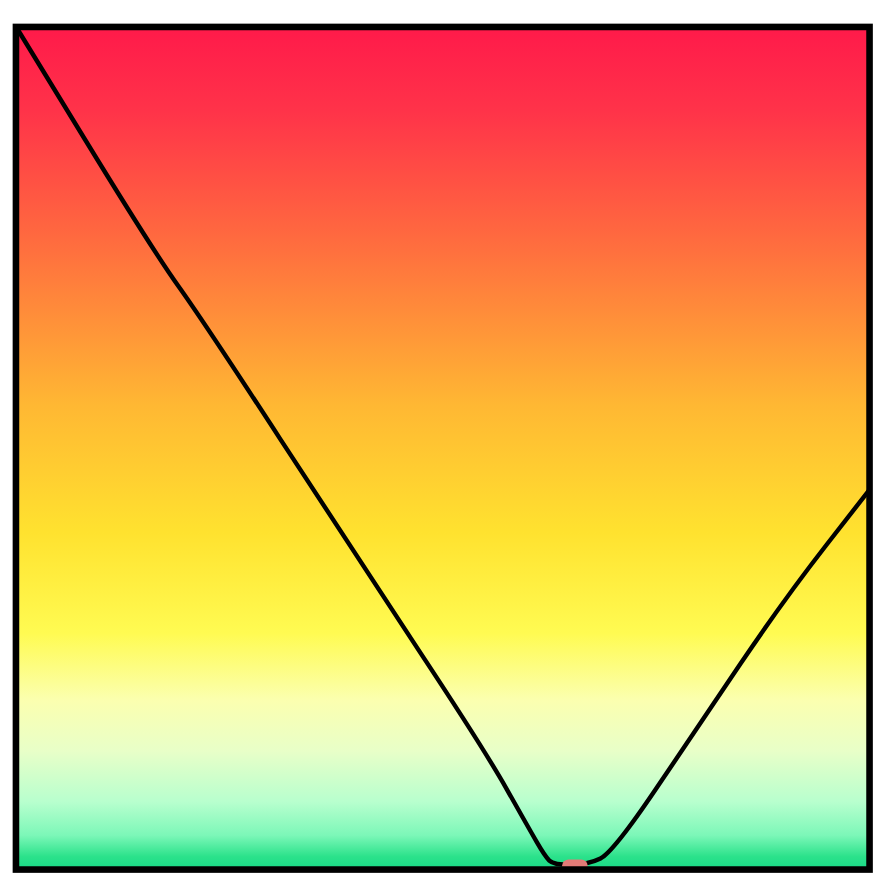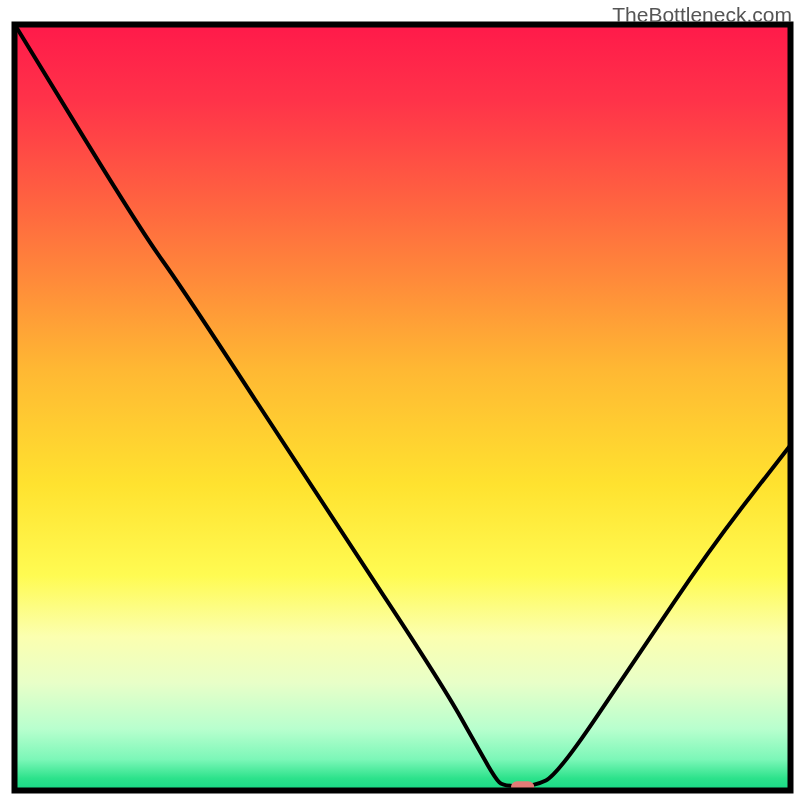--- a/index.html
+++ b/index.html
@@ -17,21 +17,20 @@
     font-size: 21px;
     color: #555;
     z-index: 10;
   }
   svg { display: block; }
 </style>
 </head>
 <body>
 
 <div class="chart-container">
-  <div class="watermark">TheBottleneck.com</div>
   <svg id="chart-svg" width="800" height="800" viewBox="0 0 800 800">
     <defs>
       <linearGradient id="bg-grad" x1="0" y1="0" x2="0" y2="1">
           <stop offset="0%" stop-color="#ff1a4a"></stop>
           <stop offset="10%" stop-color="#ff3349"></stop>
           <stop offset="25%" stop-color="#ff6a3f"></stop>
           <stop offset="45%" stop-color="#ffb833"></stop>
           <stop offset="60%" stop-color="#ffe22f"></stop>
           <stop offset="72%" stop-color="#fffb52"></stop>
           <stop offset="80%" stop-color="#fbffb0"></stop>

